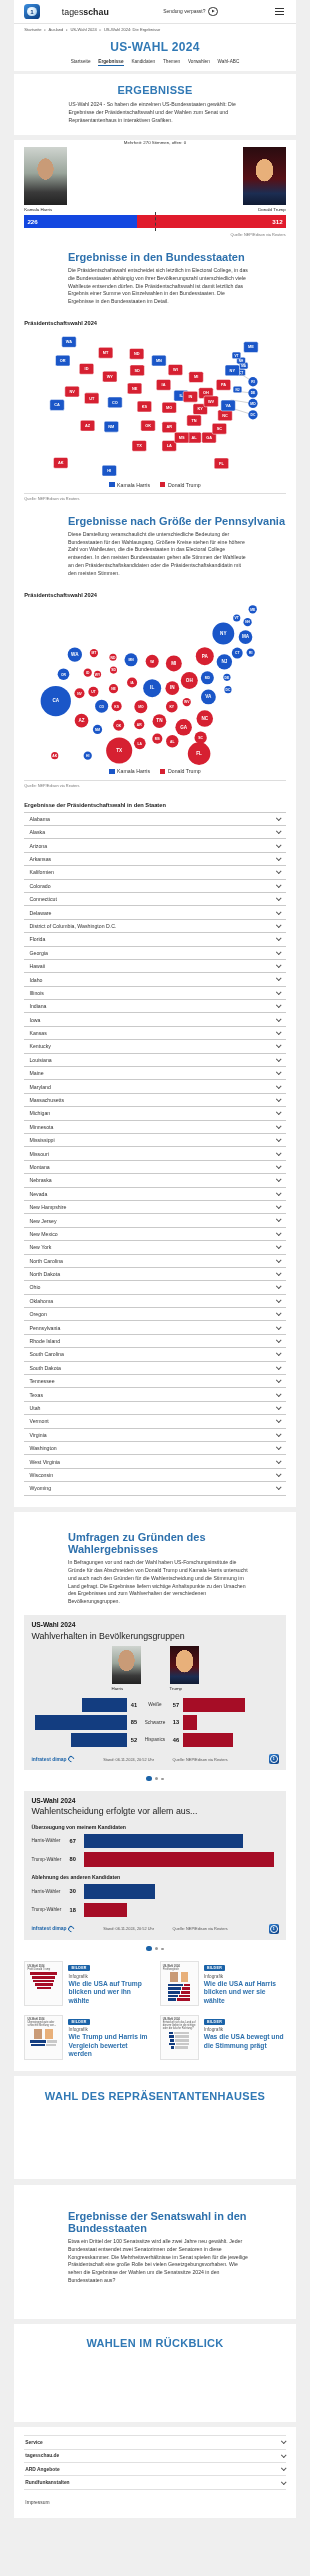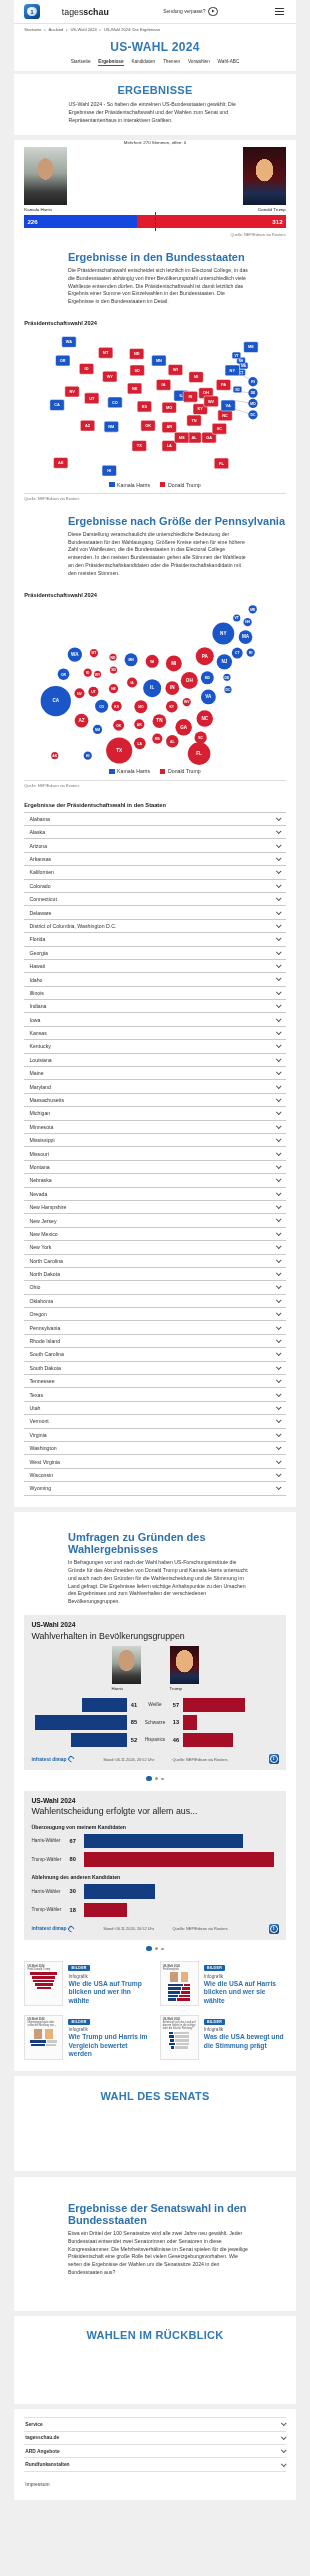--- a/index.html
+++ b/index.html
@@ -1040,31 +1040,31 @@
                 <i style="width: 3.6px; background: rgb(19, 61, 128);"></i>
                 <i style="width: 12.4px; background: rgb(201, 201, 201);"></i>
               </div>
             </div>
           </div>
           <div><span class="badge">BILDER</span><div class="t-kick">Infografik</div><div class="t-title">Was die USA bewegt und die Stimmung prägt</div></div>
         </div>
       </div>
   </div>
 
-
-  <div class="card big-title-card" style="height:95px">
-    <h2 class="center-title">WAHL DES SENATS</h2>
+  <div class="card big-title-card" style="height:103px">
+    <h2 class="center-title">WAHL DES REPRÄSENTANTENHAUSES</h2>
   </div>
+
 
   <div class="card" style="height:134px;box-sizing:border-box;padding-top:10.3px">
     <h3 class="sub-head" style="margin-top:15px">Ergebnisse der Senatswahl in den Bundesstaaten</h3>
     <p class="sub-text">Etwa ein Drittel der 100 Senatssitze wird alle zwei Jahre neu gewählt. Jeder Bundesstaat entsendet zwei Senatorinnen oder Senatoren in diese Kongresskammer. Die Mehrheitsverhältnisse im Senat spielen für die jeweilige Präsidentschaft eine große Rolle bei vielen Gesetzgebungsvorhaben. Wie sehen die Ergebnisse der Wahlen um die Senatssitze 2024 in den Bundesstaaten aus?</p>
   </div>
 
-  <div class="card big-title-card" style="height:88px">
+  <div class="card big-title-card" style="height:98px">
     <h2 class="center-title">WAHLEN IM RÜCKBLICK</h2>
   </div>
 
   <div class="card" style="margin-bottom:0">
     <div class="foot">
       <div class="f-acc" id="footer-acc">
           <div class="f-row">
             <span>Service</span>
             <span class="chev"></span>
           </div>

